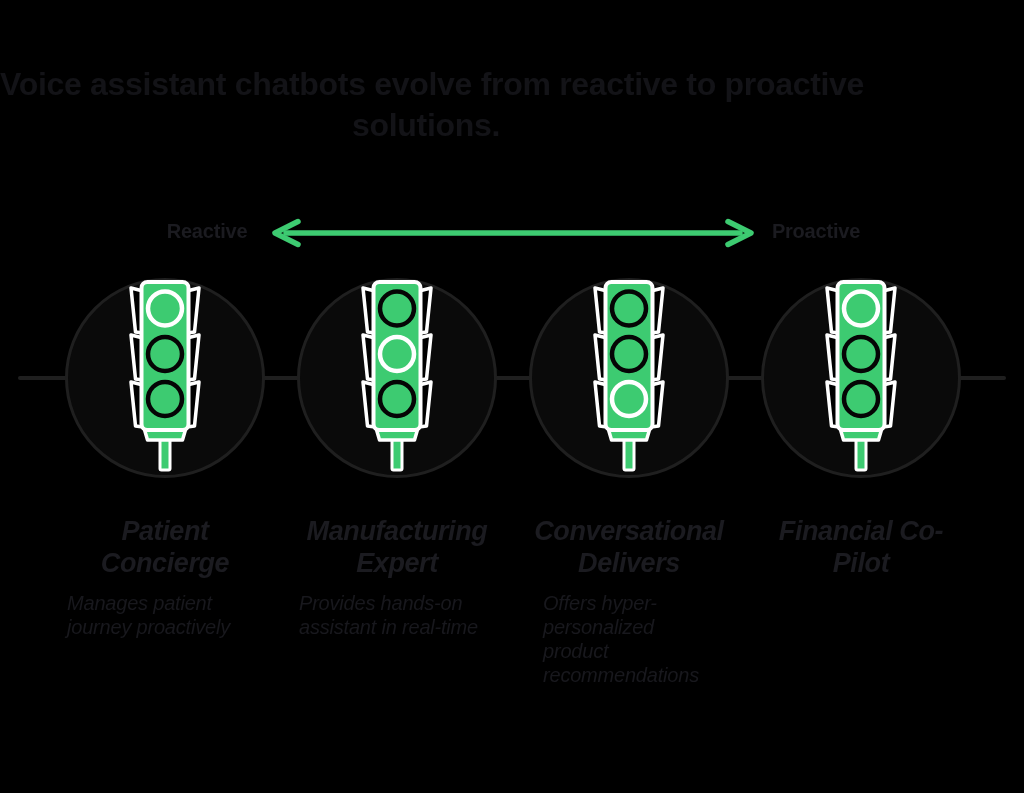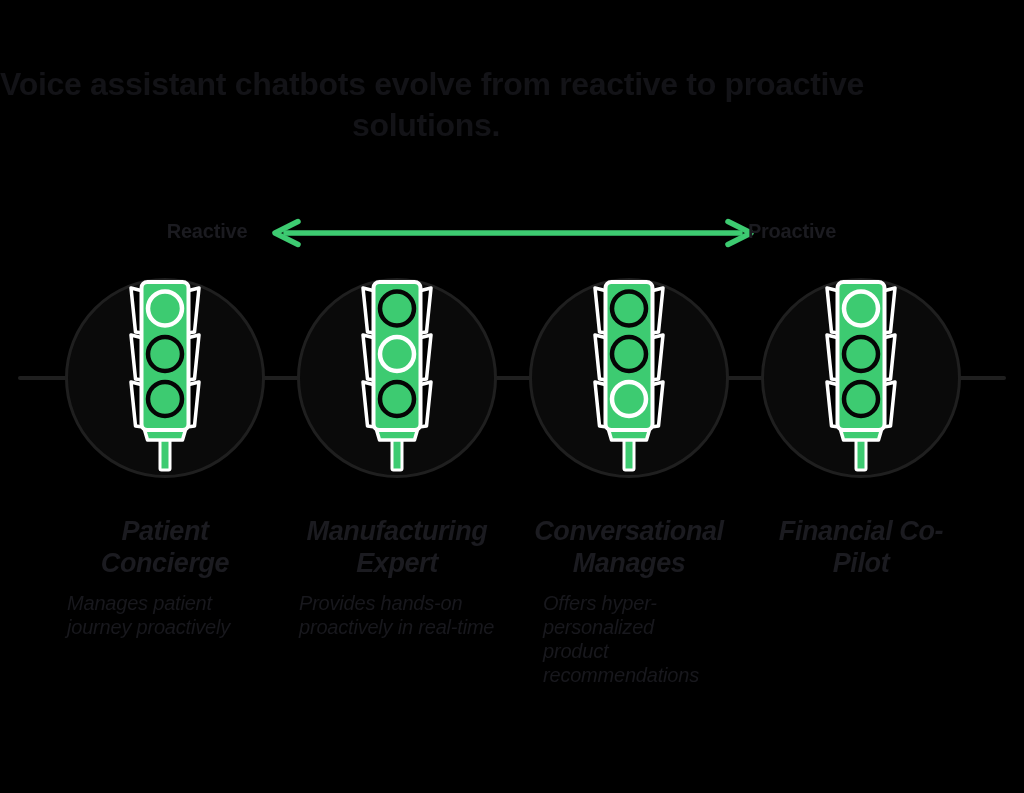--- a/index.html
+++ b/index.html
@@ -32,21 +32,21 @@
   }
   .title-line { white-space: nowrap; }
 
   
   .scale-label {
     position: absolute; top: 220px; transform: translateX(-50%);
     font-size: 20px; font-weight: 600; color: var(--label); letter-spacing: -0.2px;
     white-space: nowrap;
   }
   .scale-label.reactive  { left: 207px; }
-  .scale-label.proactive { left: 792px; }
+  .scale-label.proactive { left: 816px; }
   .arrow { position: absolute; left: 266px; top: 217px; }
   .arrow path, .arrow polyline {
     stroke: var(--green); fill: none; stroke-width: 5.5;
     stroke-linecap: round; stroke-linejoin: round;
   }
 
   
   .connector-line {
     position: absolute; left: 18px; top: 376px; width: 988px; height: 4px;
     background: var(--line); border-radius: 2px;
@@ -137,21 +137,21 @@
           </g>
           <rect class="pole" x="50" y="158" width="10" height="34" rx="1.5"></rect>
           <path class="base" d="M34 150 L76 150 L72.5 162 L37.5 162 Z"></path>
           <rect class="body" x="31.5" y="4" width="47" height="148" rx="6"></rect>
           <circle class="light" cx="55" cy="30.5" r="17"></circle>
           <circle class="light lit" cx="55" cy="76" r="17"></circle>
           <circle class="light" cx="55" cy="121" r="17"></circle>
         </svg>
       </div>
       <h2 class="heading">Manufacturing Expert</h2>
-      <p class="desc">Provides hands-on proactively in real-time</p>
+      <p class="desc">Provides hands-on assistant in real-time</p>
     </section>
 
     <section class="stage">
       <div class="circle">
         <svg class="traffic-light" viewBox="0 0 110 196" width="110" height="196" aria-hidden="true">
           <g fill="#000000" stroke="#ffffff" stroke-width="3.5" stroke-linejoin="round">
             <path d="M33 13 L21 10 L25.5 54 L33 55 Z"></path>
             <path d="M77 13 L89 10 L84.5 54 L77 55 Z"></path>
             <path d="M33 60 L21 57 L25.5 101 L33 102 Z"></path>
             <path d="M77 60 L89 57 L84.5 101 L77 102 Z"></path>
@@ -159,21 +159,21 @@
             <path d="M77 107 L89 104 L84.5 148 L77 149 Z"></path>
           </g>
           <rect class="pole" x="50" y="158" width="10" height="34" rx="1.5"></rect>
           <path class="base" d="M34 150 L76 150 L72.5 162 L37.5 162 Z"></path>
           <rect class="body" x="31.5" y="4" width="47" height="148" rx="6"></rect>
           <circle class="light" cx="55" cy="30.5" r="17"></circle>
           <circle class="light" cx="55" cy="76" r="17"></circle>
           <circle class="light lit" cx="55" cy="121" r="17"></circle>
         </svg>
       </div>
-      <h2 class="heading">Conversational Manages</h2>
+      <h2 class="heading">Conversational Delivers</h2>
       <p class="desc">Offers hyper-personalized product recommendations</p>
     </section>
 
     <section class="stage">
       <div class="circle">
         <svg class="traffic-light" viewBox="0 0 110 196" width="110" height="196" aria-hidden="true">
           <g fill="#000000" stroke="#ffffff" stroke-width="3.5" stroke-linejoin="round">
             <path d="M33 13 L21 10 L25.5 54 L33 55 Z"></path>
             <path d="M77 13 L89 10 L84.5 54 L77 55 Z"></path>
             <path d="M33 60 L21 57 L25.5 101 L33 102 Z"></path>

